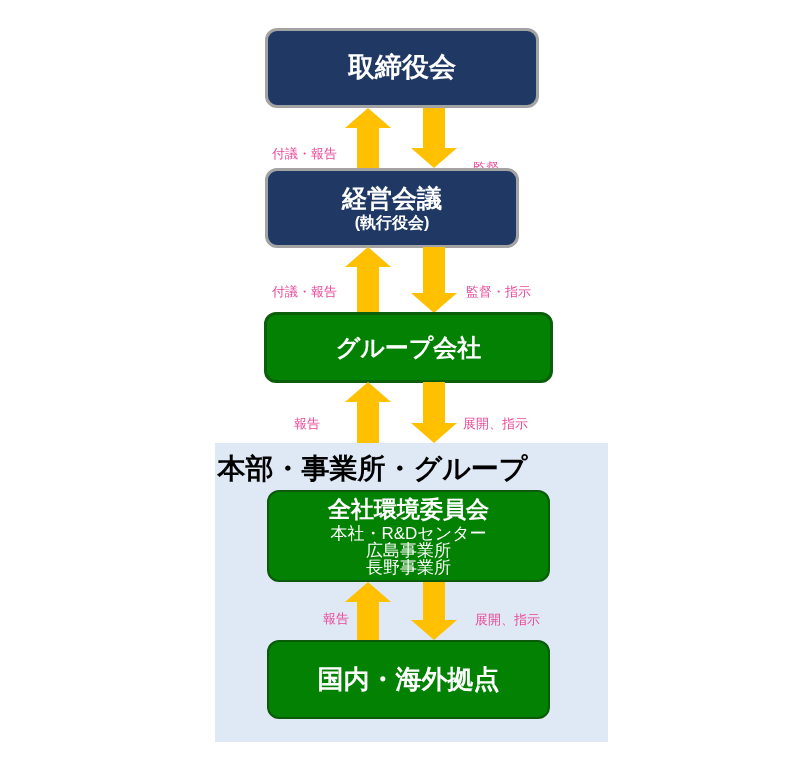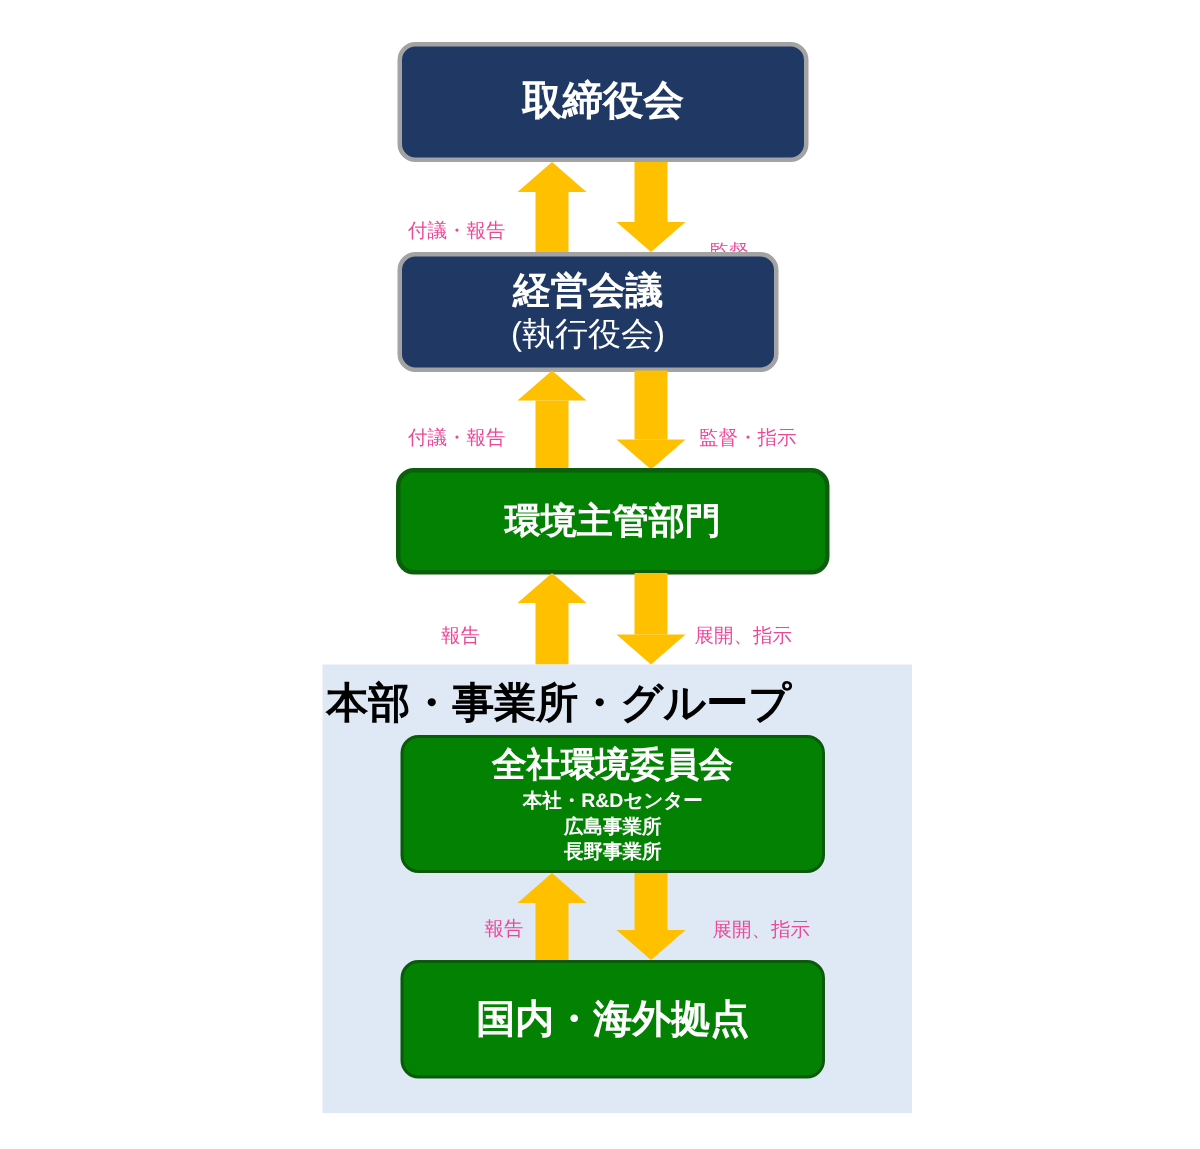--- a/index.html
+++ b/index.html
@@ -16,37 +16,37 @@
   }
   .navy{background:#1F3864;border:3px solid #A3A3A3;}
   .green{background:#028102;border:3px solid #0B5F0B;}
   .green-thin{background:#028102;border:2px solid #0A5A0A;}
 
   #box-board{left:265px;top:28px;width:274px;height:80px;}
   #box-board .main{font-size:27px;font-weight:bold;}
 
   #box-mgmt{left:265px;top:168px;width:254px;height:80px;}
   #box-mgmt .main{font-size:25px;font-weight:bold;}
-  #box-mgmt .sub{font-size:22px;font-weight:normal;margin-top:1px;}
+  #box-mgmt .sub{font-size:16px;font-weight:bold;margin-top:1px;}
 
   #box-committee{left:264px;top:312px;width:289px;height:71px;}
   #box-committee .main{font-size:24px;font-weight:bold;}
 
   #panel{
     position:absolute;left:215px;top:443px;width:393px;height:299px;
     background:#DEE9F5;
   }
   #panel-title{
     position:absolute;left:215px;top:450px;width:315px;
     text-align:center;font-size:28px;font-weight:bold;color:#000000;
   }
 
   #box-env{left:267px;top:490px;width:283px;height:92px;padding:4px 0;}
   #box-env .main{font-size:23px;font-weight:bold;margin-bottom:2px;}
-  #box-env .line{font-size:13px;font-weight:bold;line-height:17px;}
+  #box-env .line{font-size:17px;font-weight:normal;line-height:17px;}
 
   #box-sites{left:267px;top:640px;width:283px;height:79px;}
   #box-sites .main{font-size:26px;font-weight:bold;}
 
   
   .arrow{position:absolute;width:46px;display:flex;flex-direction:column;align-items:center;}
   .arrow .shaft{width:22px;background:#FFC000;}
   .arrow .head-up{
     width:0;height:0;border-left:23px solid transparent;
     border-right:23px solid transparent;border-bottom:20px solid #FFC000;
@@ -106,21 +106,21 @@
     <div class="shaft"></div>
   </div>
   <div class="arrow down r2">
     <div class="shaft"></div>
     <div class="head-down"></div>
   </div>
   <div class="lbl right-align" id="lbl-2-up">付議・報告</div>
   <div class="lbl" id="lbl-2-down">監督・指示</div>
 
   <div class="node green" id="box-committee">
-    <span class="main">環境主管部門</span>
+    <span class="main">グループ会社</span>
   </div>
 
   <div class="arrow up r3">
     <div class="head-up"></div>
     <div class="shaft"></div>
   </div>
   <div class="arrow down r3">
     <div class="shaft"></div>
     <div class="head-down"></div>
   </div>

